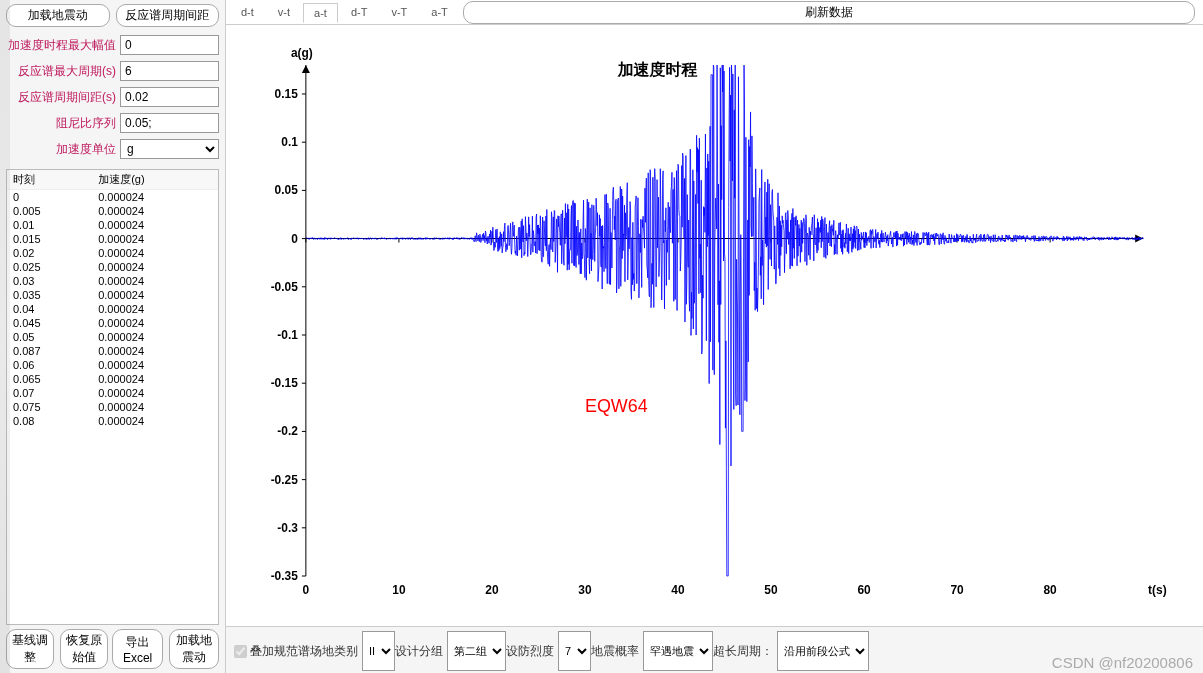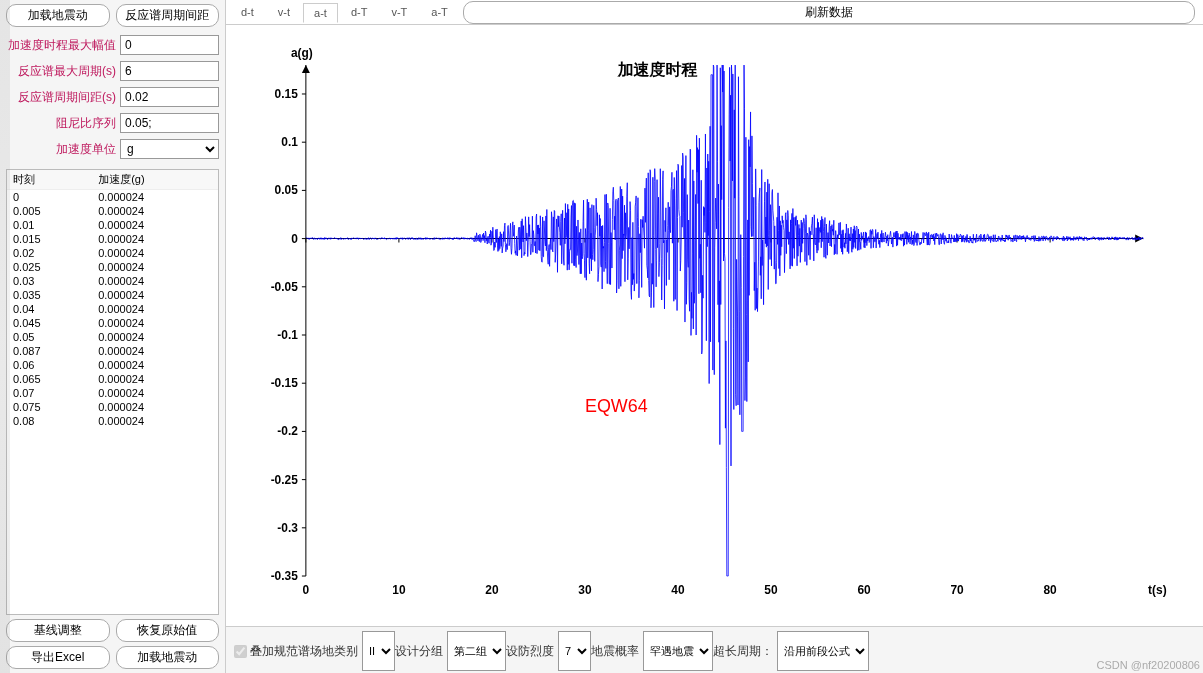--- a/index.html
+++ b/index.html
@@ -9,41 +9,41 @@
 .top-btns { display: flex; gap: 6px; margin-bottom: 8px; }
 .btn { background: #fff; border: 1px solid #aaa; border-radius: 10px; padding: 2px 4px; font-size: 12px; cursor: pointer; flex: 1; }
 .param-row { display: flex; align-items: center; margin-bottom: 6px; gap: 4px; }
 .param-label { flex: 0 0 110px; text-align: right; font-size: 12px; color: #be185d; }
 .param-input { flex: 1; border: 1px solid #999; padding: 2px 4px; font-size: 12px; background: #fff; min-width: 0; }
 .param-select { flex: 1; border: 1px solid #999; padding: 1px 2px; font-size: 12px; background: #fff; min-width: 0; }
 .data-table { flex: 1; overflow-y: scroll; border: 1px solid #bbb; background: #fff; margin-top: 4px; margin-bottom: 4px; }
 .data-table table { width: 100%; border-collapse: collapse; font-size: 11px; }
 .data-table th { text-align: left; padding: 2px 6px; font-weight: normal; background: #f8f8f8; border-bottom: 1px solid #eee; }
 .data-table td { padding: 1px 6px; }
-.bottom-btns { display: flex; flex-direction: column; gap: 4px; }
+.bottom-btns { display: flex; flex-direction: row; gap: 4px; }
 .bottom-btns .row { display: flex; gap: 6px; }
 .main { flex: 1; background: #fff; display: flex; flex-direction: column; position: relative; }
 .tabs-row { display: flex; align-items: center; border-bottom: 1px solid #ccc; }
 .tabs { display: flex; gap: 2px; padding: 2px 4px; }
 .tab { padding: 3px 10px; font-size: 11px; color: #555; cursor: pointer; border: 1px solid transparent; }
 .tab.active { border: 1px solid #ccc; border-bottom-color: #fff; background: #fff; position: relative; top: 1px; }
 .refresh { margin-left: auto; margin-right: 8px; font-family: Liberation Mono, monospace; }
 .chart-area { flex: 1; position: relative; padding: 10px 20px 10px 40px; }
 .chart-area svg { width: 100%; height: 100%; }
 .axis-label { font-size: 12px; font-weight: bold; fill: #000; }
 .chart-title { font-size: 16px; font-weight: bold; fill: #000; text-anchor: middle; }
 .tick-label { font-size: 12px; fill: #000; font-weight: bold; }
 .annotation { font-size: 18px; fill: red; font-weight: normal; }
 .bottom-bar { display: flex; align-items: center; padding: 4px 8px; border-top: 1px solid #ccc; background: #f5f5f5; flex-wrap: nowrap; }
 .bottom-bar label { font-size: 12px; color: #333; white-space: nowrap; }
 .bottom-bar select { border: 1px solid #999; font-size: 11px; padding: 12px 2px; background: #fff; }
 .bottom-bar .chk { display: flex; align-items: center; gap: 3px; }
 .bottom-bar .chk input { accent-color: #888; }
 .bottom-bar .grp { display: flex; align-items: center; gap: 4px; justify-content: center; }
-.watermark { position: absolute; right: 3px; bottom: 2px; font-size: 11px; color: rgba(120,120,120,0.6); pointer-events: none; }
+.watermark { position: absolute; right: 10px; bottom: 2px; font-size: 15px; color: rgba(120,120,120,0.6); pointer-events: none; }
 .left-edge { position: absolute; left: 0; top: 0; width: 10px; height: 100%; background: linear-gradient(#888,#aaa,#777); opacity: 0.15; pointer-events: none; }
 </style>
 </head>
 <body>
 
 <div class="app">
   <div class="left-edge"></div>
   <div class="sidebar">
     <div class="top-btns">
       <button class="btn">加载地震动</button>

